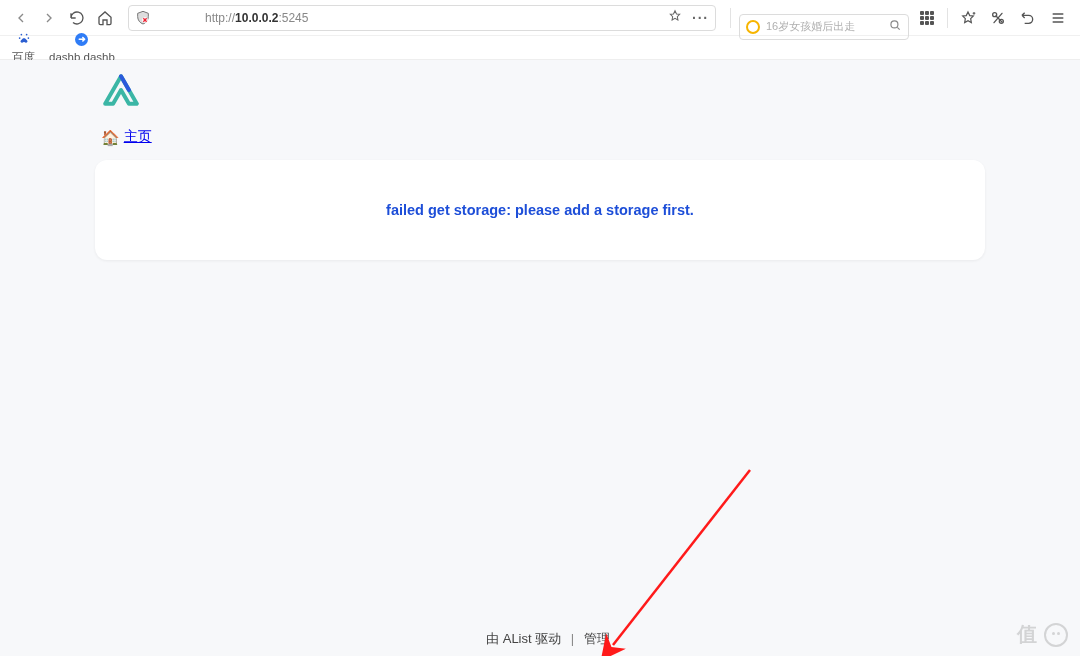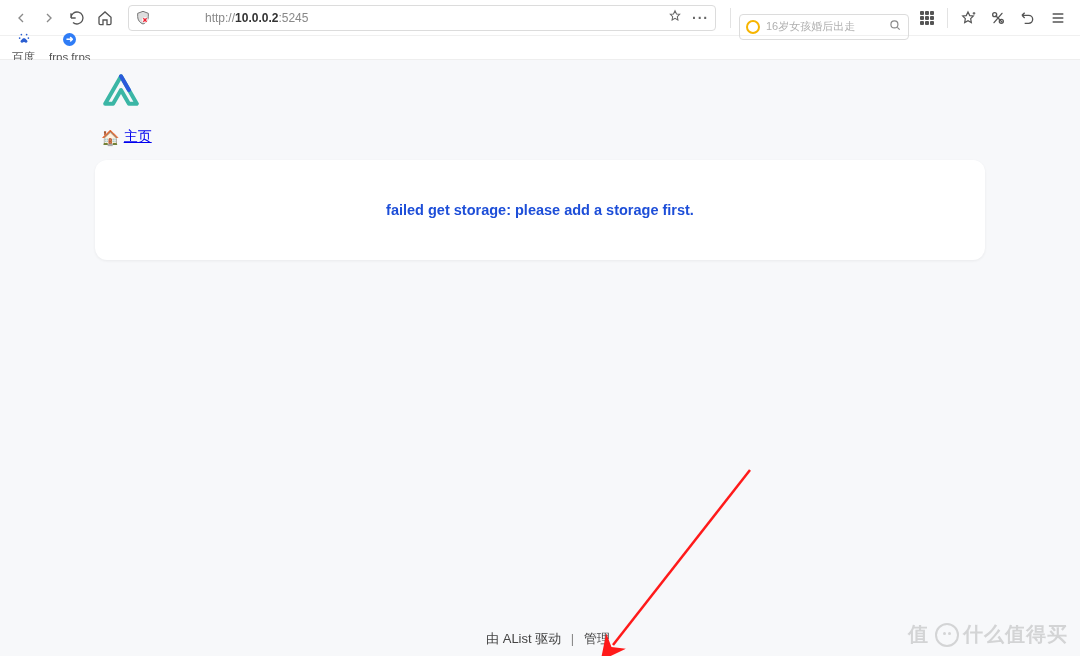--- a/index.html
+++ b/index.html
@@ -211,21 +211,21 @@
   <div class="bm-item">
     <span class="baidu-icon">
       <svg width="14" height="14" viewBox="0 0 24 24">
           <path fill="#2a5ed1" d="M6 6c0-2 3-2 3 0s-3 2-3 0zm9 0c0-2 3-2 3 0s-3 2-3 0zM3 12c0-2 3-2 3 0s-3 2-3 0zm15 0c0-2 3-2 3 0s-3 2-3 0zM9 20c-3 0-4-2-2-4l3-3c1-1 3-1 4 0l3 3c2 2 1 4-2 4-1 0-2-1-3-1s-2 1-3 1z"></path>
         </svg>
     </span>
     <span>百度</span>
   </div>
   <div class="bm-item">
     <span class="frp-icon">➜</span>
-    <span>frps frps</span>
+    <span>dashb dashb</span>
   </div>
 </div>
 
 <div class="page">
   <div class="content">
 
     <div class="alist-logo">
       <svg viewBox="0 0 100 88">
         <path d="M50 6 L94 82 L72 82 L50 44 L28 82 L6 82 Z" fill="none" stroke="#3bb6a5" stroke-width="11" stroke-linejoin="round"></path>
         <path d="M50 6 L72 44" stroke="#2b5adb" stroke-width="11" stroke-linecap="round"></path>
@@ -254,15 +254,14 @@
 
   <div class="footer">
     <a href="#">由 AList 驱动</a>
     <span class="sep">|</span>
     <a href="#">管理</a>
   </div>
 
   <div class="wm">
     <span style="margin-right:2px;">值</span>
     <span class="smile"></span>
-    <span>什么值得买</span>
   </div>
 </div>
 
 </body></html>

